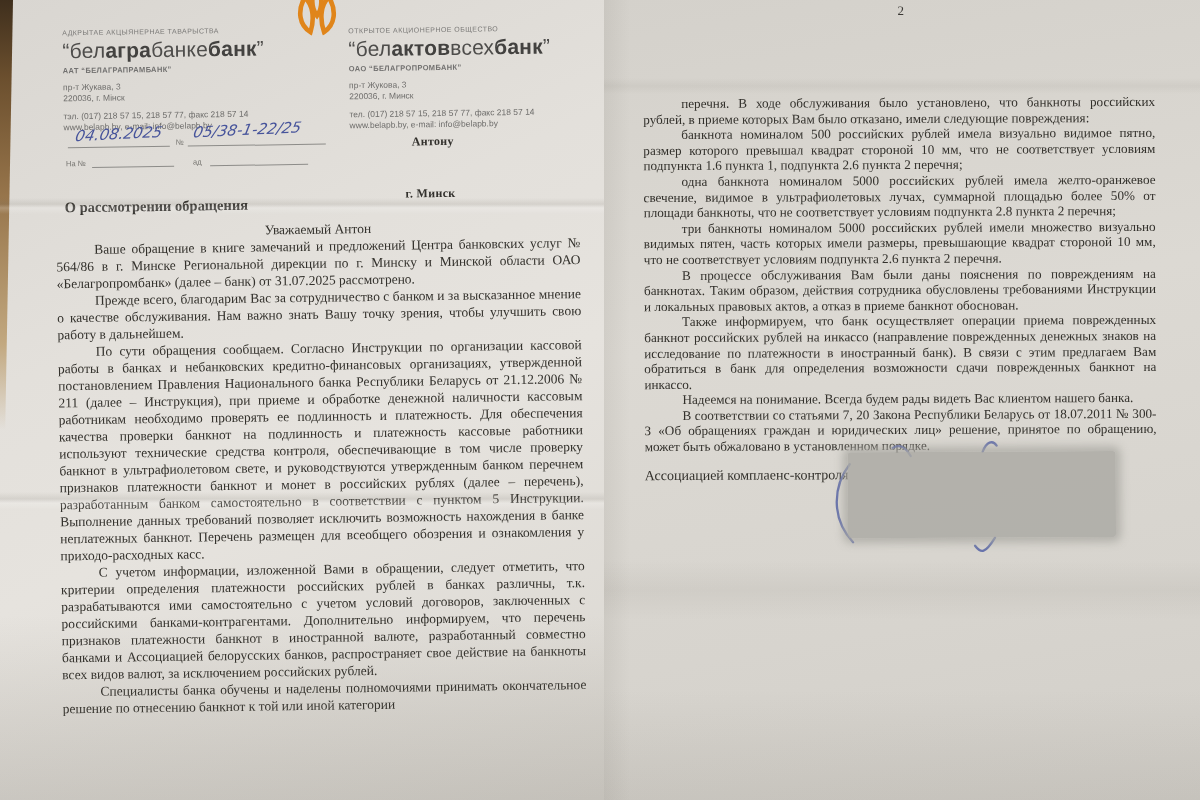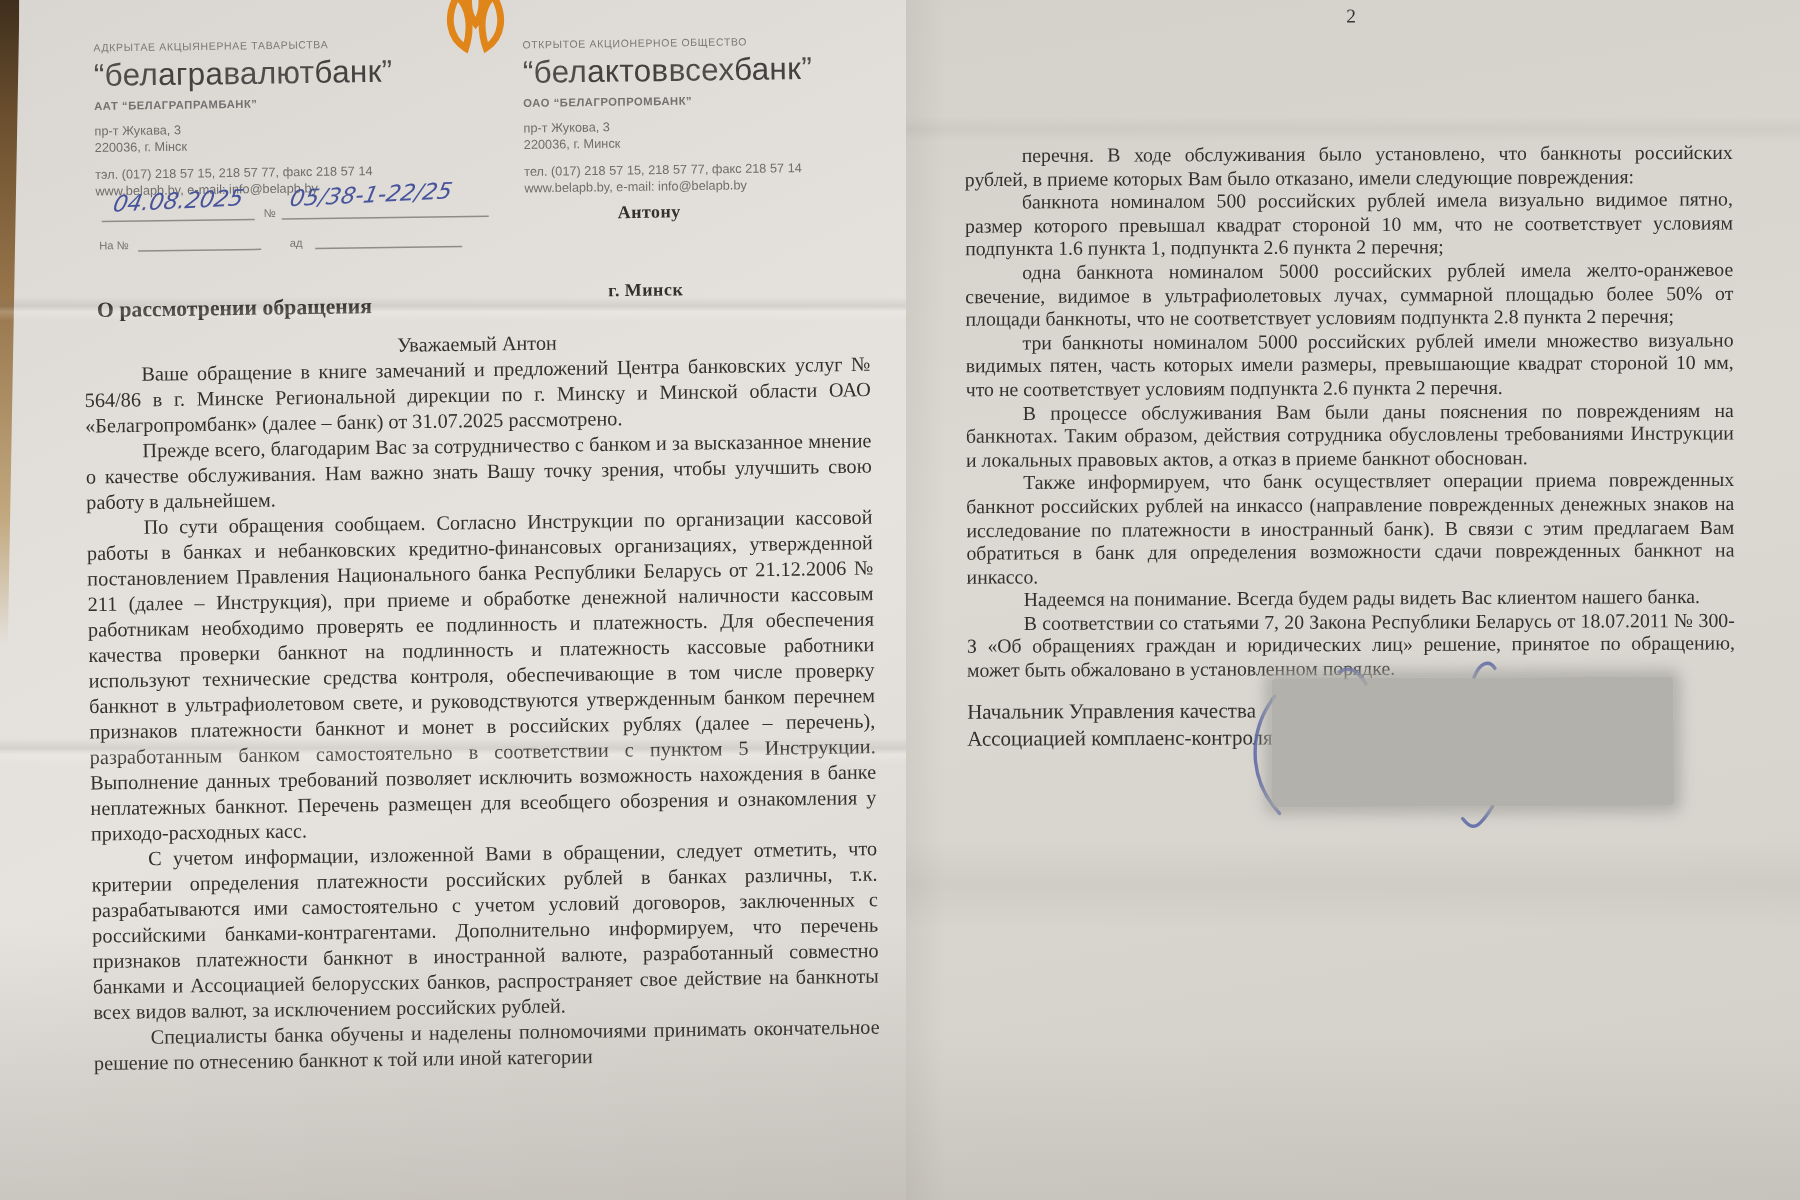--- a/index.html
+++ b/index.html
@@ -37,21 +37,21 @@
     background:linear-gradient(to left,rgba(80,75,65,.09),rgba(0,0,0,0)); }
 
   .content { position:absolute; left:0; top:0; width:100%; height:100%; }
   #photo-left  .content { transform:rotate(-0.8deg); transform-origin:300px 300px; }
   #photo-right .content { transform:rotate(-0.25deg); transform-origin:300px 300px; }
 
   
   .lh { position:absolute; font-family:"Liberation Sans", sans-serif; color:#6e6d6b; }
   .lh-org   { font-size:7px; letter-spacing:.45px; color:#7a7977; white-space:nowrap; }
   .lh-wm    { font-size:21px; color:#4e4d4b; letter-spacing:.2px; white-space:nowrap; margin-top:3px; }
-  .lh-wm .b { font-weight:normal; color:#434240; }
+  .lh-wm .b { font-weight:bold; color:#434240; }
   .lh-abbr  { font-size:7.5px; font-weight:bold; letter-spacing:.35px; color:#727170; margin-top:3px; white-space:nowrap; }
   .lh-addr  { font-size:8.5px; line-height:11px; margin-top:7px; color:#6e6d6b; }
   .lh-tel   { font-size:8.5px; line-height:11px; margin-top:7px; color:#6e6d6b; white-space:nowrap; }
 
   .logo-wrap { position:absolute; left:294px; top:-10px; width:54px; height:46px; }
 
   
   .hand { font-family:"DejaVu Sans", sans-serif; font-style:italic; color:#47549b;
     transform:skewX(-14deg) rotate(-2deg); transform-origin:left bottom; white-space:nowrap; }
   .ref-line { position:absolute; border-bottom:1px solid #8d8c89; }
@@ -88,21 +88,21 @@
         <g fill="none" stroke="#e0851a" stroke-width="4.6">
           <path d="M22,42 C10,36 7,22 13,8 C22,14 25,28 22,42 Z" transform="rotate(6 18 25)"></path>
           <path d="M32,42 C44,36 47,22 41,8 C32,14 29,28 32,42 Z" transform="rotate(-6 36 25)"></path>
           <path d="M27,26 C21,18 21,6 27,-4 C33,6 33,18 27,26 Z"></path>
         </g>
       </svg>
     </div>
 
     <div class="lh" style="left:66px; top:26px;">
       <div class="lh-org">АДКРЫТАЕ АКЦЫЯНЕРНАЕ ТАВАРЫСТВА</div>
-      <div class="lh-wm"><span>“</span><span>бел</span><span class="b">агра</span><span>валют</span><span class="b">банк</span><span>”</span></div>
+      <div class="lh-wm"><span>“</span><span>бел</span><span class="b">агра</span><span>банке</span><span class="b">банк</span><span>”</span></div>
       <div class="lh-abbr">ААТ “БЕЛАГРАПРАМБАНК”</div>
       <div class="lh-addr">
         <div>пр-т Жукава, 3</div>
         <div>220036, г. Мінск</div>
       </div>
       <div class="lh-tel">
         <div>тэл. (017) 218 57 15, 218 57 77, факс 218 57 14</div>
         <div>www.belapb.by, e-mail: info@belapb.by</div>
       </div>
     </div>
@@ -165,21 +165,20 @@
       <p>банкнота номиналом 500 российских рублей имела визуально видимое пятно, размер которого превышал квадрат стороной 10 мм, что не соответствует условиям подпункта 1.6 пункта 1, подпункта 2.6 пункта 2 перечня;</p>
       <p>одна банкнота номиналом 5000 российских рублей имела желто-оранжевое свечение, видимое в ультрафиолетовых лучах, суммарной площадью более 50% от площади банкноты, что не соответствует условиям подпункта 2.8 пункта 2 перечня;</p>
       <p>три банкноты номиналом 5000 российских рублей имели множество визуально видимых пятен, часть которых имели размеры, превышающие квадрат стороной 10 мм, что не соответствует условиям подпункта 2.6 пункта 2 перечня.</p>
       <p>В процессе обслуживания Вам были даны пояснения по повреждениям на банкнотах. Таким образом, действия сотрудника обусловлены требованиями Инструкции и локальных правовых актов, а отказ в приеме банкнот обоснован.</p>
       <p>Также информируем, что банк осуществляет операции приема поврежденных банкнот российских рублей на инкассо (направление поврежденных денежных знаков на исследование по платежности в иностранный банк). В связи с этим предлагаем Вам обратиться в банк для определения возможности сдачи поврежденных банкнот на инкассо.</p>
       <p>Надеемся на понимание. Всегда будем рады видеть Вас клиентом нашего банка.</p>
       <p>В соответствии со статьями 7, 20 Закона Республики Беларусь от 18.07.2011 № 300-З «Об обращениях граждан и юридических лиц» решение, принятое по обращению, может быть обжаловано в установленном порядке.</p>
     </div>
 
     <div class="sig-block">
-      <div>Начальник Управления качества</div>
       <div>Ассоциацией комплаенс-контроля</div>
     </div>
 
     <svg class="sig-svg" viewBox="0 0 340 140">
       <g fill="none" stroke="#5462a6" stroke-width="2.3" stroke-linecap="round" opacity="0.85">
         <path d="M35,34 C18,56 16,88 38,112"></path>
         <path d="M96,26 C90,16 84,14 78,18"></path>
         <path d="M168,22 C172,12 178,10 182,16"></path>
         <path d="M160,116 C166,124 170,124 180,108"></path>
       </g>

